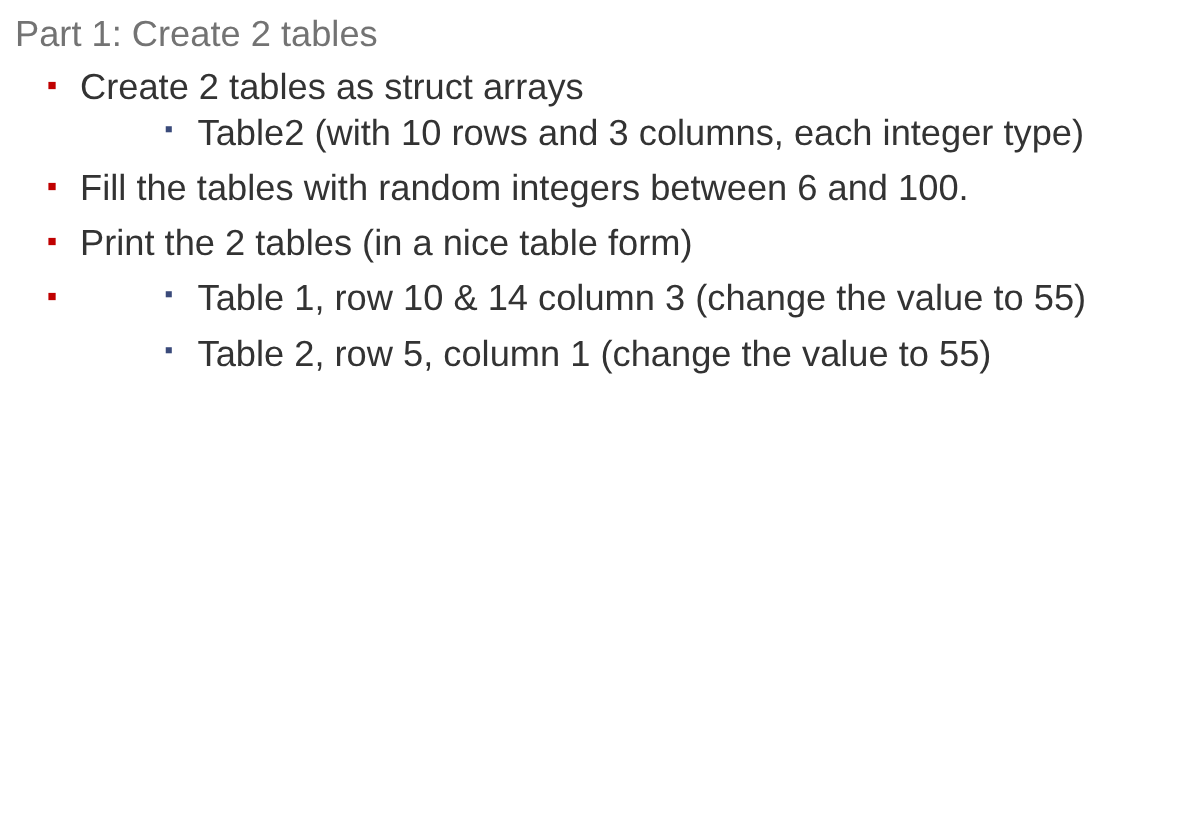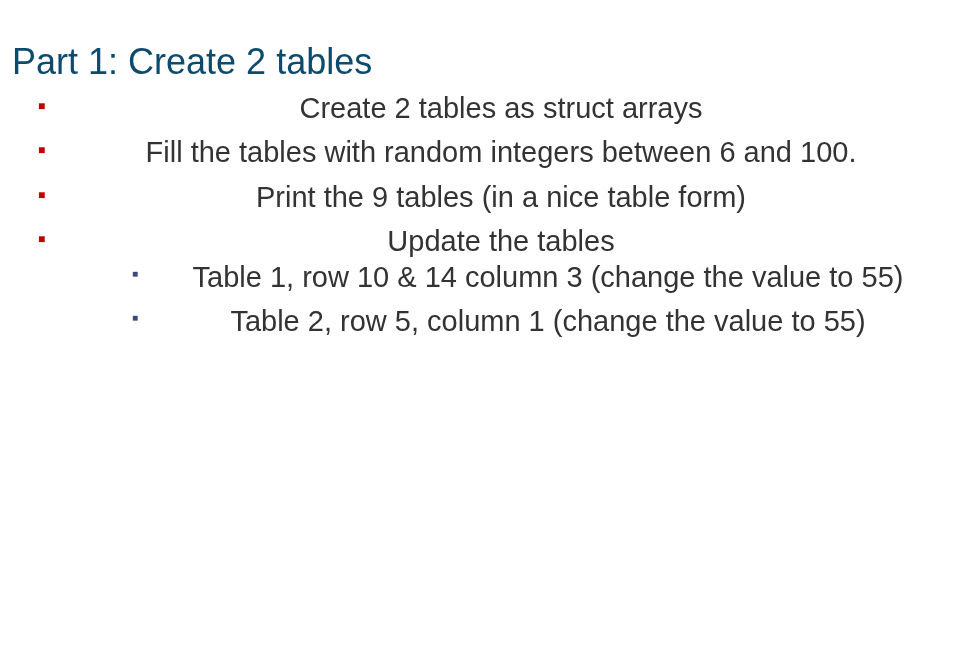--- a/index.html
+++ b/index.html
@@ -6,41 +6,39 @@
       margin: 0;
       padding: 10px 18px;
       font-family: Verdana, Geneva, sans-serif;
       font-size: 29px;
       color: #333;
       width: 956px;
       box-sizing: border-box;
       line-height: 1.25;
     }
     .title {
-      color: #0c4a6e;
-      font-size: 36px;
+      color: #737373;
+      font-size: 29px;
       margin-bottom: 6px;
       margin-left: -6px;
-      margin-top: 29px;
     }
     ul.level1 {
       list-style: none;
       padding-left: 20px;
       margin: 0;
     }
     ul.level2 {
       list-style: none;
       padding-left: 68px;
       margin: 0;
     }
     li {
       position: relative;
       padding-left: 26px;
       margin-bottom: 8px;
-      text-align: center;
     }
     li.level1-item::before {
       content: "■";
       position: absolute;
       left: 0;
       top: 9px;
       color: #c00000;
       font-size: 12px;
     }
     li.level2-item::before {
@@ -54,30 +52,32 @@
   </style>
 </head>
 <body>
 
 <div class="title">Part 1: Create 2 tables</div>
 
 <ul class="level1">
   <li class="level1-item">
     <span>Create 2 tables as struct arrays</span>
     <ul class="level2">
+      <li class="level2-item">
+        <span>Table2 (with 10 rows and 3 columns, each integer type)</span>
+      </li>
     </ul>
   </li>
   <li class="level1-item">
     <span>Fill the tables with random integers between 6 and 100.</span>
   </li>
   <li class="level1-item">
-    <span>Print the 9 tables (in a nice table form)</span>
+    <span>Print the 2 tables (in a nice table form)</span>
   </li>
   <li class="level1-item">
-    <span>Update the tables</span>
     <ul class="level2">
       <li class="level2-item">
         <span>Table 1, row 10 &amp; 14 column 3  (change the value to 55)</span>
       </li>
       <li class="level2-item">
         <span>Table 2, row 5, column 1  (change the value to 55)</span>
       </li>
     </ul>
   </li>
 </ul>

